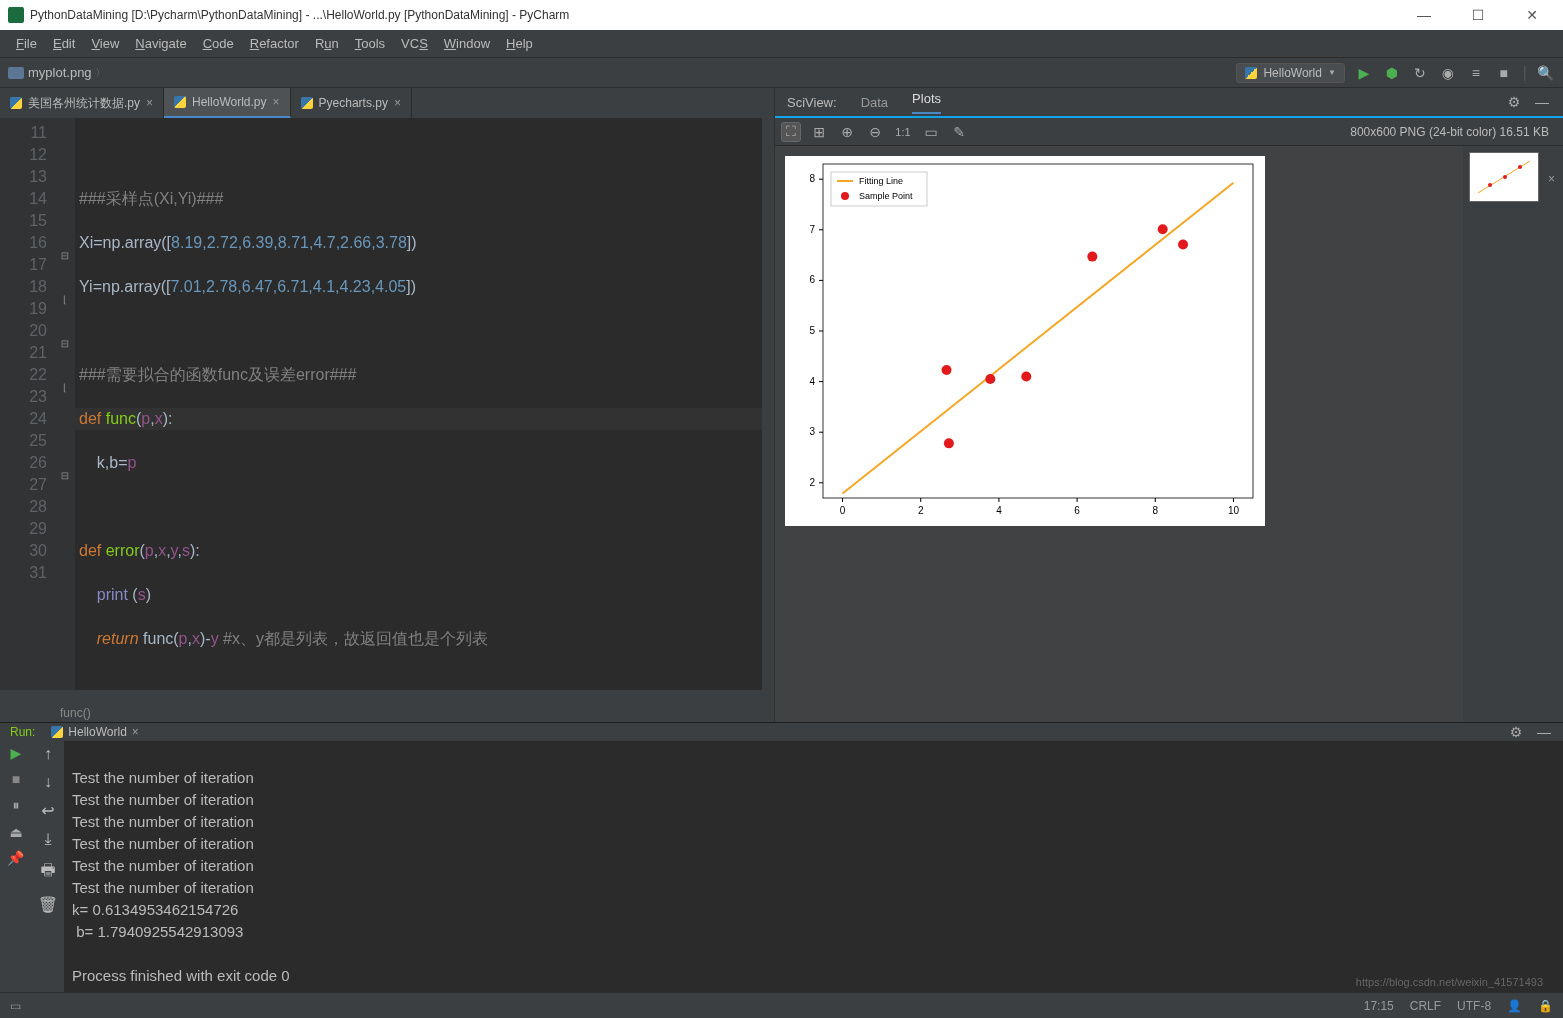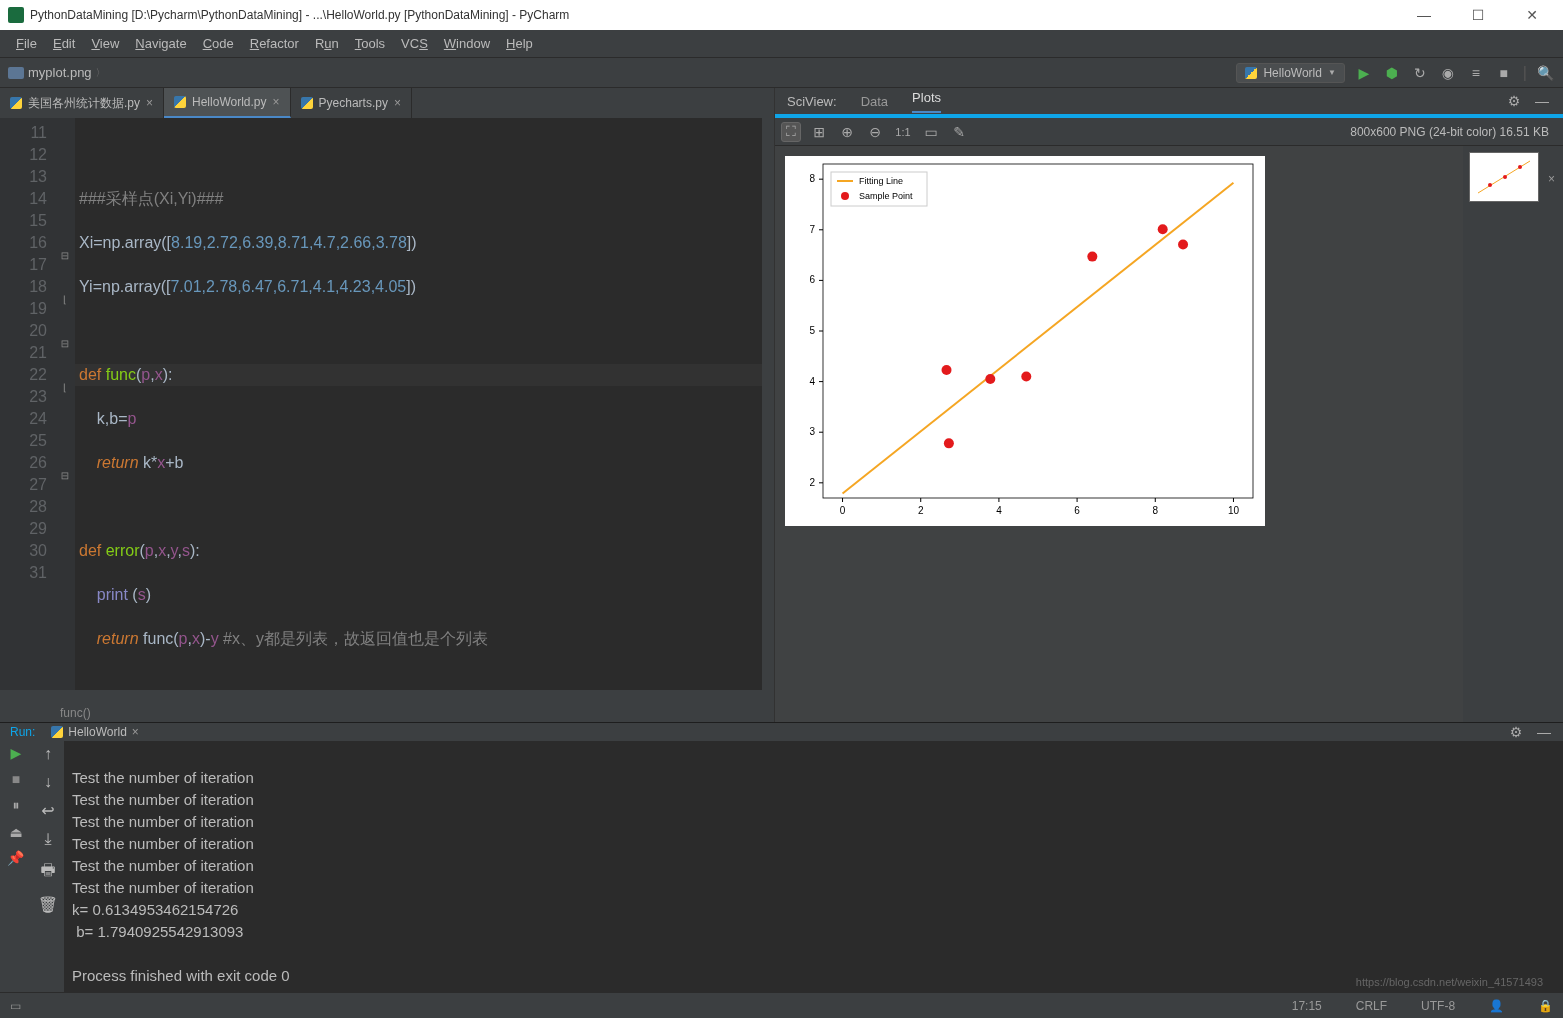--- a/index.html
+++ b/index.html
@@ -49,51 +49,51 @@
 .c-func { color: #84cc16; }
 .c-num { color: #6897bb; }
 .c-self { color: #94558d; }
 .c-builtin { color: #8888c6; }
 .c-text { color: #a9b7c6; margin-top: 12px; }
 .c-op { color: #a9b7c6; }
 .minimap { width: 12px; background: #3c3f41; }
 .breadcrumb-bottom { height: 24px; background: #3c3f41; color: #888; padding: 16px 60px; font-size: 12px; }
 
 .sciview { width: 788px; display: flex; flex-direction: column; background: #3c3f41; }
-.sciview-tabs { height: 30px; display: flex; align-items: center; padding: 0 12px; font-size: 13px; gap: 24px; border-bottom: 4px solid #0ea5e9; }
+.sciview-tabs { height: 30px; display: flex; align-items: center; padding: 0 12px; font-size: 13px; gap: 24px; border-bottom: 2px solid #0ea5e9; }
 .sciview-tabs .sv-label { color: #bbb; }
 .sciview-tabs .sv-tab { color: #999; cursor: pointer; }
 .sciview-tabs .sv-tab.active { color: #ddd; border-bottom: 2px solid #4a88c7; padding-bottom: 6px; }
 .sciview-tabs .right { margin-left: auto; display: flex; gap: 10px; }
 .sv-toolbar { height: 28px; display: flex; align-items: center; padding: 0 6px; gap: 8px; border-bottom: 1px solid #2b2b2b; font-size: 12px; }
 .sv-toolbar .tb-ico { width: 20px; height: 20px; display: flex; align-items: center; justify-content: center; color: #aaa; cursor: pointer; border-radius: 3px; font-size: 14px; }
 .sv-toolbar .tb-ico.pressed { background: #555; border: 1px solid #666; }
 .sv-toolbar .img-info { margin-left: auto; color: #bbb; margin-right: 8px; }
 .sv-body { flex: 1; display: flex; }
 .plot-canvas { flex: 1; background: #404243; display: flex; align-items: flex-start; justify-content: flex-start; padding: 10px; }
 .plot-canvas svg { background: #fff; }
 .plot-thumbs { width: 100px; background: #3c3f41; padding: 6px; position: relative; }
 .thumb { width: 70px; height: 50px; background: #fff; border: 1px solid #666; }
 .thumb-close { position: absolute; right: 8px; top: 26px; color: #999; font-size: 12px; }
 
 .run-panel { height: 270px; background: #2b2b2b; display: flex; flex-direction: column; border-top: 1px solid #1e1e1e; }
 .run-header { height: 26px; background: #3c3f41; display: flex; align-items: center; padding: 0 10px; font-size: 12px; }
-.run-header .run-title { color: #0ea5e9; }
+.run-header .run-title { color: #84cc16; }
 .run-header .run-tab { display: flex; align-items: center; gap: 5px; margin-left: 16px; cursor: pointer; }
 .run-header .py-ico { width: 12px; height: 12px; background: linear-gradient(135deg,#3776ab 50%,#ffd43b 50%); border-radius: 2px; }
 .run-header .right { margin-left: auto; display: flex; gap: 10px; }
 .run-body { flex: 1; display: flex; }
 .run-left-icons { width: 32px; background: #3c3f41; display: flex; flex-direction: column; align-items: center; padding-top: 4px; gap: 10px; }
 .run-left-icons .rl-ico { color: #aaa; font-size: 14px; cursor: pointer; }
 .run-left-icons .rl-ico.play { color: #4caf50; }
 .run-left-icons2 { width: 32px; background: #3c3f41; display: flex; flex-direction: column; align-items: center; padding-top: 4px; gap: 10px; }
 .console { flex: 1; font-family: "Consolas", monospace; font-size: 15px; line-height: 22px; color: #bbb; padding: 4px 8px; white-space: pre; overflow: hidden; }
 
 .statusbar { height: 26px; background: #3c3f41; border-top: 1px solid #2b2b2b; display: flex; align-items: center; padding: 0 10px; font-size: 12px; color: #999; }
-.statusbar .right { margin-left: auto; display: flex; gap: 34px; align-items: center; justify-content: center; }
+.statusbar .right { margin-left: auto; display: flex; gap: 16px; align-items: center; justify-content: center; }
 .watermark { color: #666; font-size: 11px; position: absolute; right: 20px; bottom: 30px; }
 </style>
 </head>
 <body>
 
 <div class="titlebar">
   <div class="icon-app"></div>
   <span>PythonDataMining [D:\Pycharm\PythonDataMining] - ...\HelloWorld.py [PythonDataMining] - PyCharm</span>
   <div class="win-buttons">
     <span class="win-btn">—</span>
@@ -202,23 +202,23 @@
         <div class="fold-mark"></div>
           <div class="fold-mark"></div>
           <div class="fold-mark"></div>
       </div>
       <div class="code-lines">
 <div class="line"></div>
 <div class="line"><span class="c-comment">###采样点(Xi,Yi)###</span></div>
 <div class="line"><span class="c-text">Xi</span><span class="c-op">=</span><span class="c-text">np.array([</span><span class="c-num">8.19,2.72,6.39,8.71,4.7,2.66,3.78</span><span class="c-text">])</span></div>
 <div class="line"><span class="c-text">Yi</span><span class="c-op">=</span><span class="c-text">np.array([</span><span class="c-num">7.01,2.78,6.47,6.71,4.1,4.23,4.05</span><span class="c-text">])</span></div>
 <div class="line"></div>
+<div class="line"><span class="c-comment">###需要拟合的函数func及误差error###</span></div>
 <div class="line hl"><span class="c-kw">def </span><span class="c-func">func</span><span class="c-text">(</span><span class="c-self">p</span><span class="c-text">,</span><span class="c-self">x</span><span class="c-text">)</span><span class="c-op">:</span></div>
 <div class="line">    <span class="c-text">k,b</span><span class="c-op">=</span><span class="c-self">p</span></div>
-<div class="line">    <span class="c-kw-it">return </span><span class="c-text">k</span><span class="c-op">*</span><span class="c-self">x</span><span class="c-op">+</span><span class="c-text">b</span></div>
 <div class="line"></div>
 <div class="line"><span class="c-kw">def </span><span class="c-func">error</span><span class="c-text">(</span><span class="c-self">p</span><span class="c-text">,</span><span class="c-self">x</span><span class="c-text">,</span><span class="c-self">y</span><span class="c-text">,</span><span class="c-self">s</span><span class="c-text">):</span></div>
 <div class="line">    <span class="c-builtin">print </span><span class="c-text">(</span><span class="c-self">s</span><span class="c-text">)</span></div>
 <div class="line">    <span class="c-kw-it">return </span><span class="c-text">func(</span><span class="c-self">p</span><span class="c-text">,</span><span class="c-self">x</span><span class="c-text">)</span><span class="c-op">-</span><span class="c-self">y</span> <span class="c-comment">#x、y都是列表，故返回值也是个列表</span></div>
 
 
 
 
 
 

